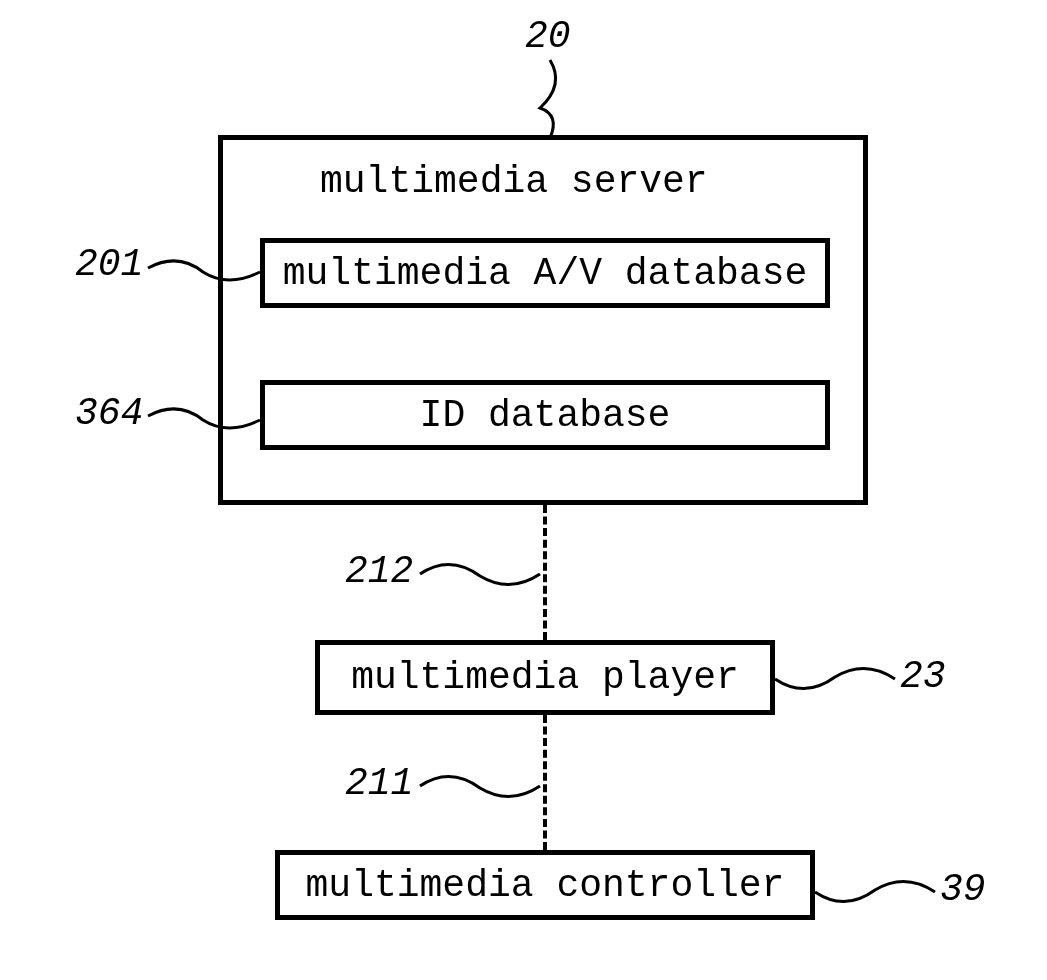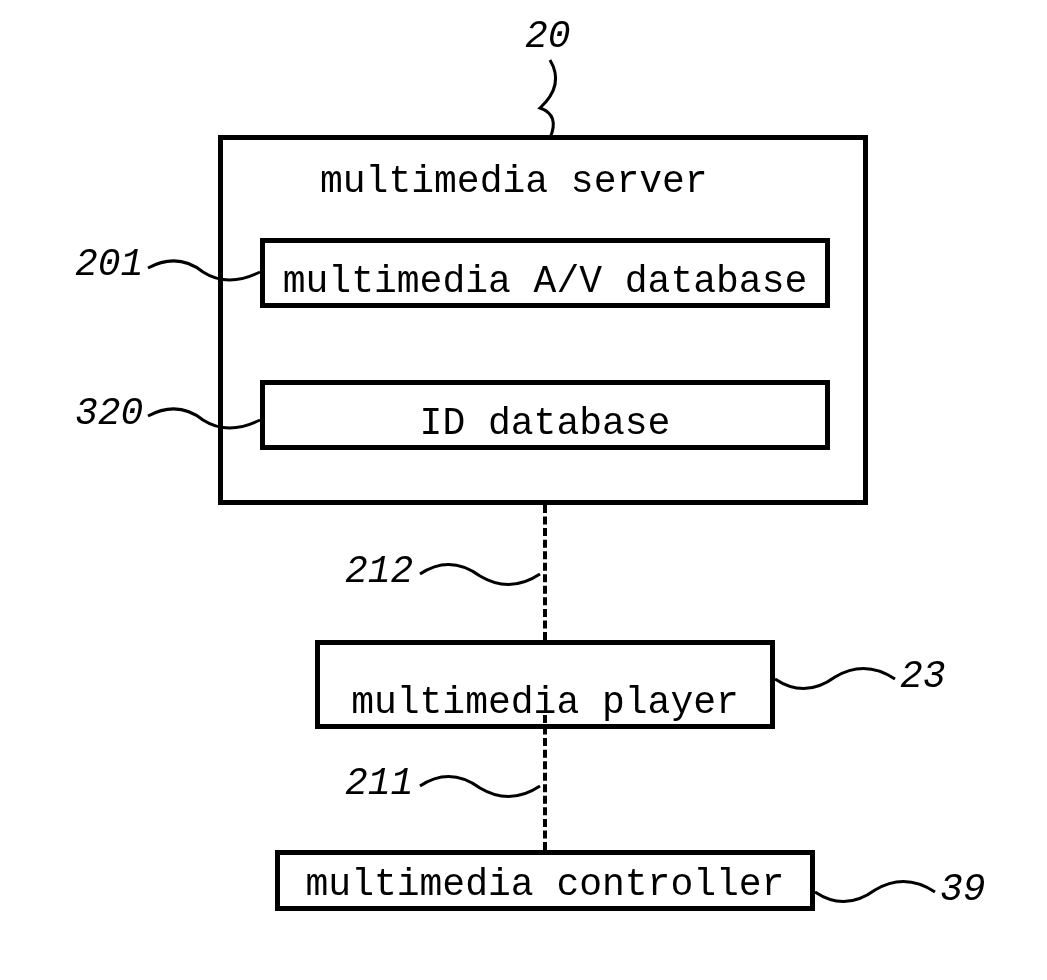--- a/index.html
+++ b/index.html
@@ -11,21 +11,21 @@
     height: 980px;
     position: relative;
     font-family: "Courier New", monospace;
     font-size: 38px;
     color: #000;
   }
   .box {
     position: absolute;
     border: 5px solid #000;
     display: flex;
-    align-items: flex-end;
+    align-items: center;
     justify-content: center;
     background: #fff;
   }
   .label {
     position: absolute;
     white-space: nowrap;
     font-style: italic;
   }
   .server-title {
     position: absolute;
@@ -58,48 +58,48 @@
 
 <div class="label" style="left:75px; top:243px;">201</div>
 <svg class="leader" style="left:148px; top:260px; width:115px; height:30px;">
   <path d="M 0 8 Q 30 -8 55 12 Q 80 28 112 12" stroke="#000" stroke-width="3" fill="none"></path>
 </svg>
 
 <div class="box" style="left:260px; top:380px; width:570px; height:70px;">
   <span>ID database</span>
 </div>
 
-<div class="label" style="left:75px; top:392px;">320</div>
+<div class="label" style="left:75px; top:392px;">364</div>
 <svg class="leader" style="left:148px; top:408px; width:115px; height:30px;">
   <path d="M 0 8 Q 30 -8 55 12 Q 80 28 112 12" stroke="#000" stroke-width="3" fill="none"></path>
 </svg>
 
 <div class="dashed-vert" style="left:543px; top:505px; height:135px;"></div>
 
 <div class="label" style="left:345px; top:550px;">212</div>
 <svg class="leader" style="left:420px; top:560px; width:122px; height:35px;">
   <path d="M 0 14 Q 30 -6 60 16 Q 90 34 120 14" stroke="#000" stroke-width="3" fill="none"></path>
 </svg>
 
-<div class="box" style="left:315px; top:640px; width:460px; height:89px;">
+<div class="box" style="left:315px; top:640px; width:460px; height:75px;">
   <span>multimedia player</span>
 </div>
 
 <div class="label" style="left:900px; top:655px;">23</div>
 <svg class="leader" style="left:775px; top:665px; width:122px; height:35px;">
   <path d="M 0 14 Q 30 34 60 12 Q 90 -6 120 14" stroke="#000" stroke-width="3" fill="none"></path>
 </svg>
 
 <div class="dashed-vert" style="left:543px; top:715px; height:135px;"></div>
 
 <div class="label" style="left:345px; top:762px;">211</div>
 <svg class="leader" style="left:420px; top:772px; width:122px; height:35px;">
   <path d="M 0 14 Q 30 -6 60 16 Q 90 34 120 14" stroke="#000" stroke-width="3" fill="none"></path>
 </svg>
 
-<div class="box" style="left:275px; top:850px; width:540px; height:61px;">
+<div class="box" style="left:275px; top:850px; width:540px; height:70px;">
   <span>multimedia controller</span>
 </div>
 
 <div class="label" style="left:940px; top:868px;">39</div>
 <svg class="leader" style="left:815px; top:878px; width:122px; height:35px;">
   <path d="M 0 14 Q 30 34 60 12 Q 90 -6 120 14" stroke="#000" stroke-width="3" fill="none"></path>
 </svg>
 
 </body></html>

